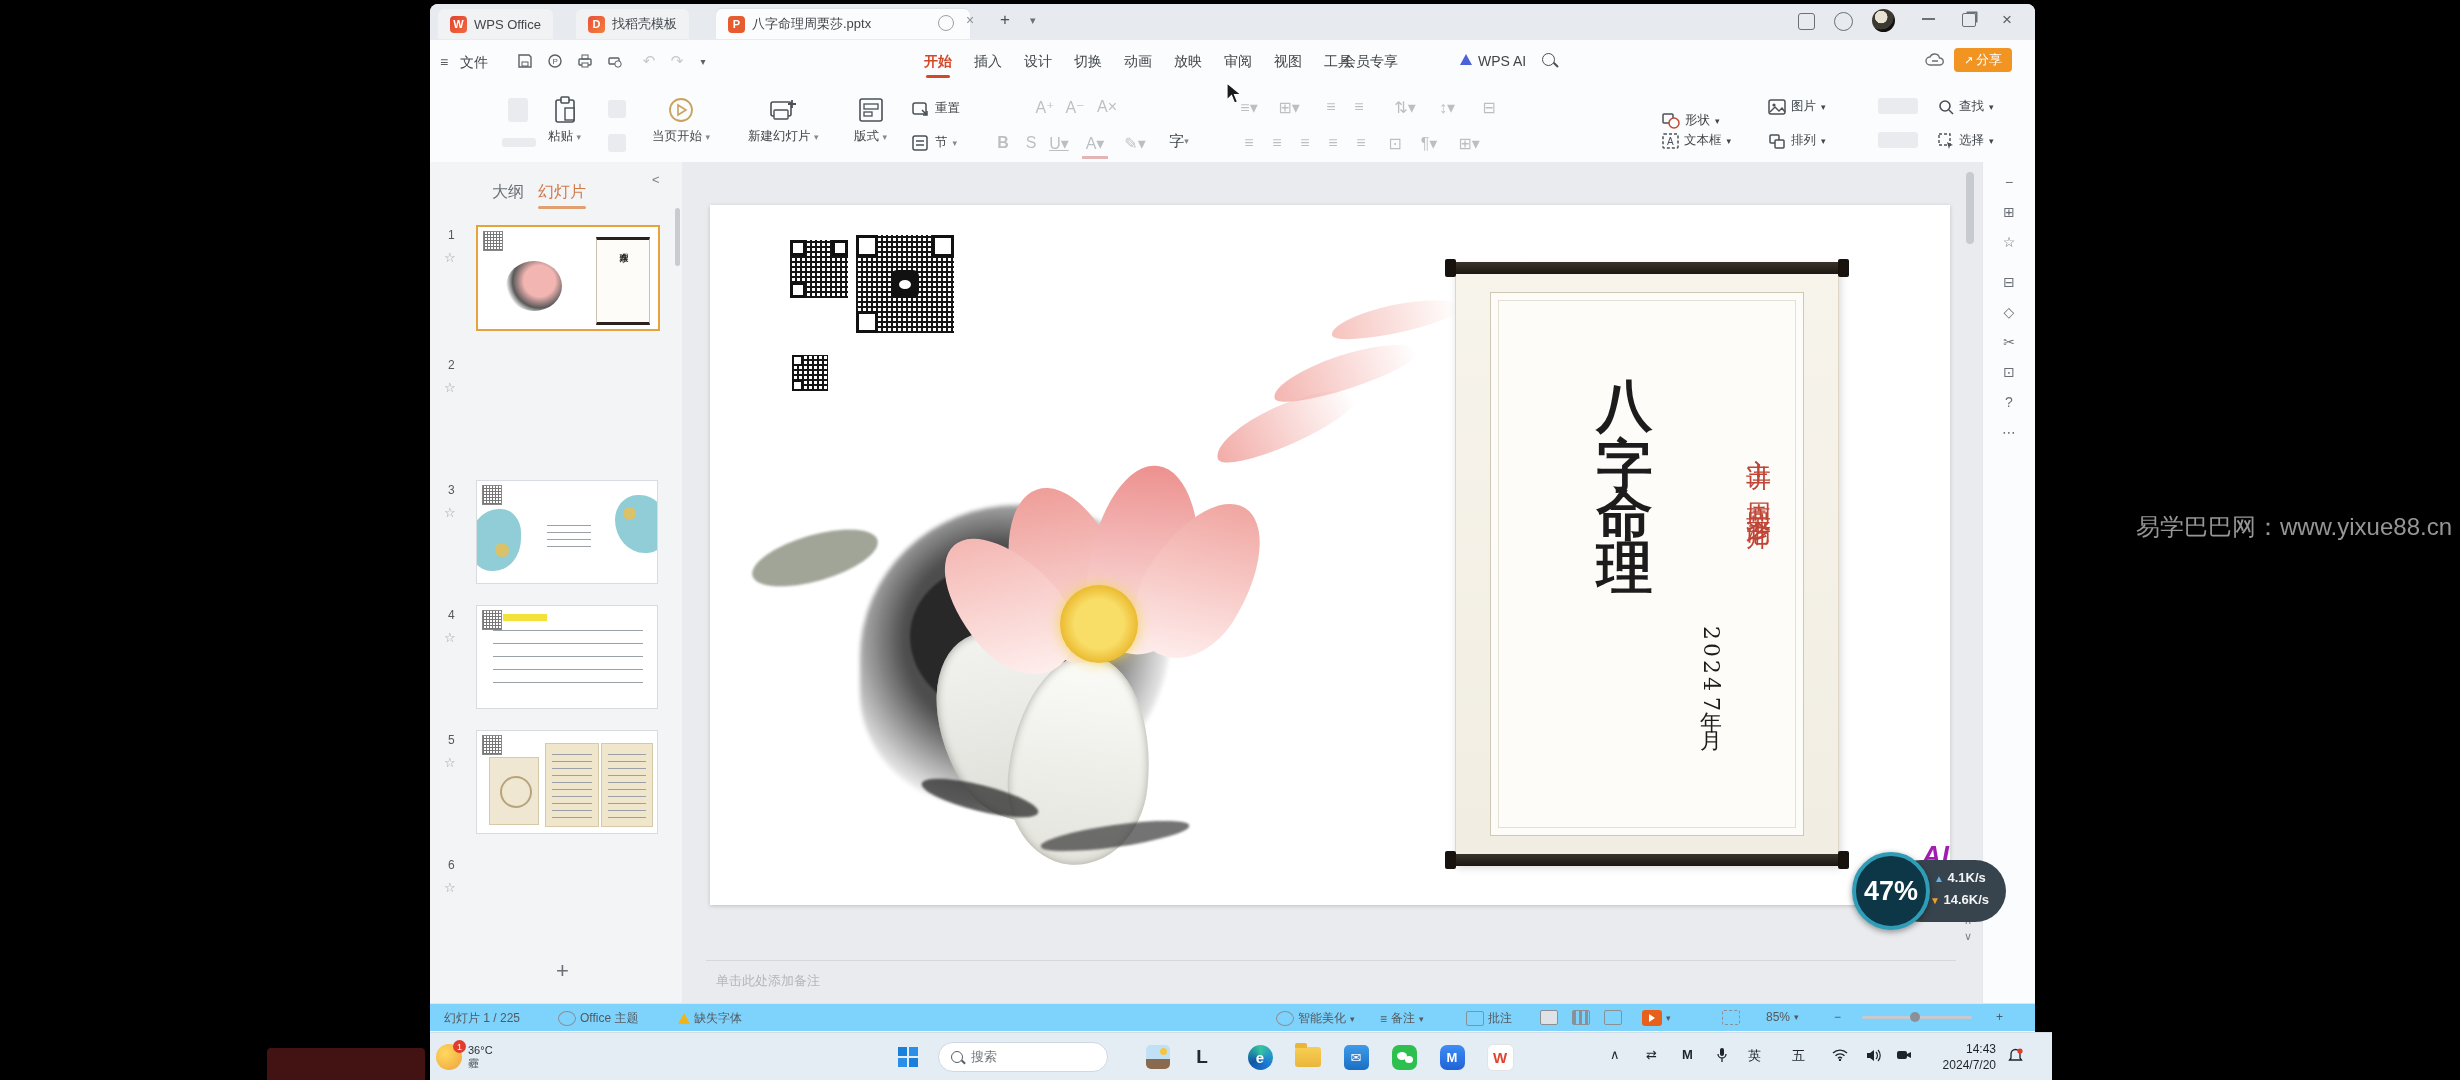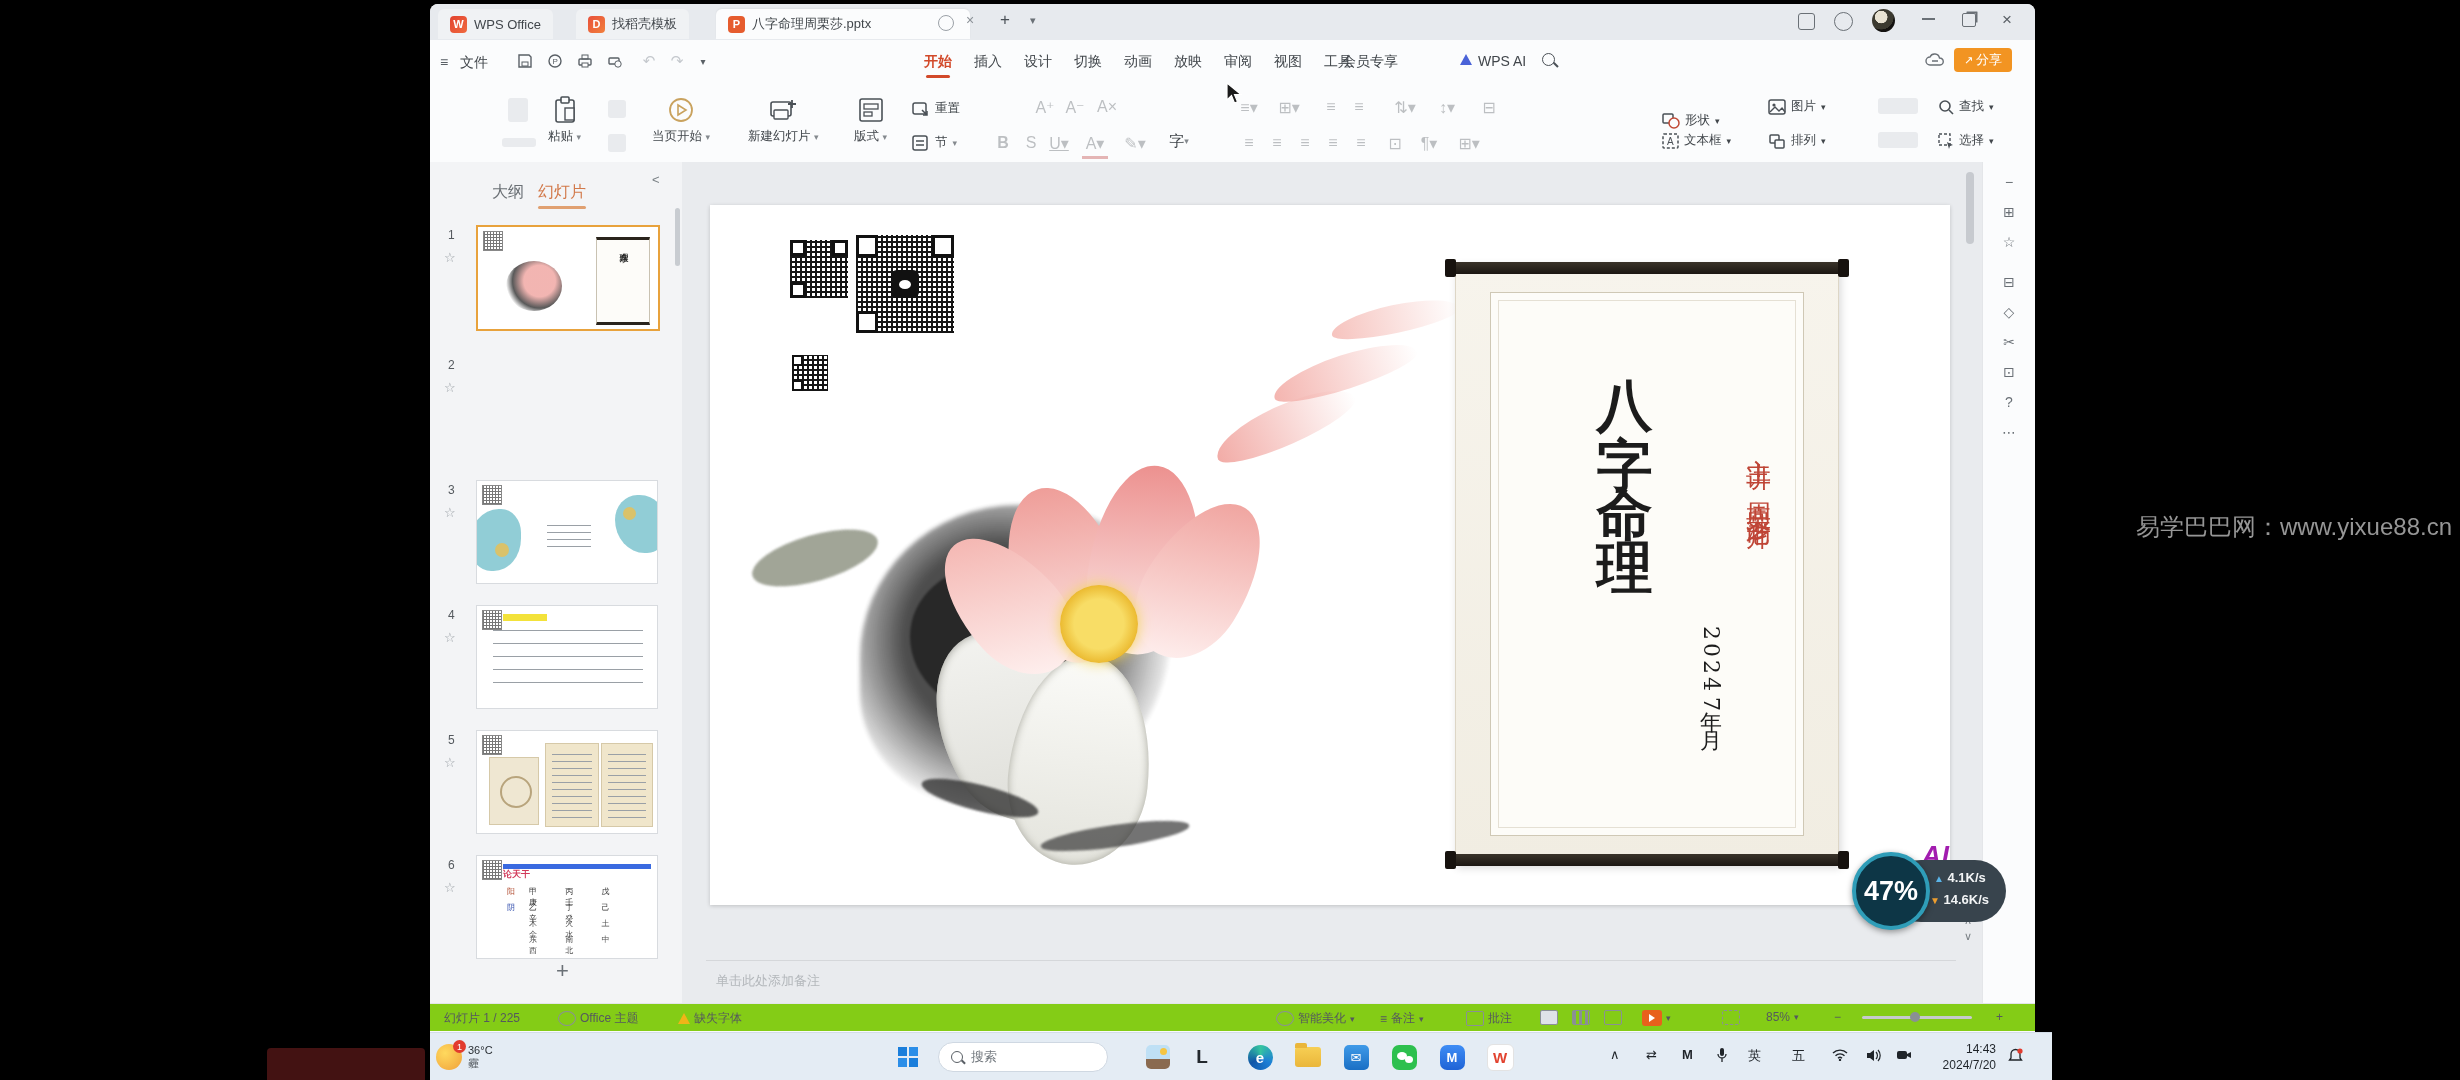--- a/index.html
+++ b/index.html
@@ -56,21 +56,21 @@
       repeating-linear-gradient(90deg,#151515 0 2px,transparent 2px 5px);}
   .qc{position:absolute;border:3px solid #111;background:#fff;}
   .petal{position:absolute;border-radius:50% 50% 50% 50%/60% 60% 40% 40%;}
   .scroll{position:absolute;left:745px;top:58px;width:382px;height:600px;
           background:linear-gradient(180deg,#f7f4ec,#f1ede2);border:1px solid #ddd6c6;box-shadow:2px 3px 8px rgba(0,0,0,.15);}
   .rod{position:absolute;left:-4px;right:-4px;height:12px;background:linear-gradient(180deg,#3a332a,#1c1712);}
   .rod::before,.rod::after{content:"";position:absolute;top:-3px;width:11px;height:18px;background:#17120e;border-radius:2px;}
   .rod::before{left:-7px;} .rod::after{right:-7px;}
   .vtxt{position:absolute;writing-mode:vertical-rl;text-orientation:upright;white-space:nowrap;}
   
-  .statusbar{position:absolute;left:0;top:999px;width:100%;height:27px;background:#84cc16;border-top:1px solid #e3e5e8;font-size:12px;color:#55595e;}
+  .statusbar{position:absolute;left:0;top:999px;width:100%;height:27px;background:#7dd3fc;border-top:1px solid #e3e5e8;font-size:12px;color:#55595e;}
   .stit{position:absolute;top:6px;display:flex;align-items:center;gap:4px;white-space:nowrap;}
   .viewbox{width:16px;height:13px;border:1px solid #8a9095;border-radius:2px;display:inline-block;}
   
   .taskbar{position:absolute;left:0;top:1032px;width:1622px;height:48px;background:#e4ecf4;border-top:1px solid #d3dde8;}
   .tbi{position:absolute;top:8px;width:32px;height:32px;display:flex;align-items:center;justify-content:center;}
   .tray{position:absolute;top:14px;font-size:13px;color:#1f2429;}
   
   .watermark{position:absolute;left:2040px;top:510px;width:412px;text-align:right;color:#969696;font-size:24px;line-height:34px;}
   .ai-f{position:absolute;left:1492px;top:836px;font-size:26px;font-weight:bold;letter-spacing:1px;}
   .pct{position:absolute;left:1422px;top:848px;width:78px;height:78px;border-radius:50%;
@@ -364,31 +364,20 @@
         <div class="abs" style="left:68px;top:12px;width:52px;height:82px;background:#f0e6cb;border:1px solid #d6c9a8;">
           <div class="tlines" style="left:6px;top:10px;width:40px;height:64px;"></div>
         </div>
         <div class="abs" style="left:124px;top:12px;width:50px;height:82px;background:#f0e6cb;border:1px solid #d6c9a8;">
           <div class="tlines" style="left:6px;top:10px;width:38px;height:64px;"></div>
         </div>
       </div>
 
       <div class="snum" style="top:696px;">6</div>
       <div class="sstar" style="top:718px;">☆</div>
-      <div class="thumb" style="top:693px;">
-        <div class="tqr"></div>
-        <div class="abs" style="left:26px;top:8px;width:148px;height:5px;background:#3a6ae0;"></div>
-        <div class="abs" style="left:26px;top:12px;font-size:9px;color:#d23a5a;font-weight:bold;">论天干</div>
-        <div class="abs" style="left:30px;top:30px;font-size:8px;color:#b04a2e;">阳</div>
-        <div class="abs" style="left:52px;top:30px;font-size:8px;color:#333;letter-spacing:13px;">甲 丙 戊 庚 壬</div>
-        <div class="abs" style="left:30px;top:46px;font-size:8px;color:#3a55b0;">阴</div>
-        <div class="abs" style="left:52px;top:46px;font-size:8px;color:#333;letter-spacing:13px;">乙 丁 己 辛 癸</div>
-        <div class="abs" style="left:52px;top:62px;font-size:8px;color:#555;letter-spacing:13px;">木 火 土 金 水</div>
-        <div class="abs" style="left:52px;top:78px;font-size:8px;color:#555;letter-spacing:13px;">东 南 中 西 北</div>
-      </div>
 
       <div class="abs" style="left:126px;top:796px;font-size:22px;color:#6a7076;">+</div>
     </div>
 
     <div class="canvas">
       <div class="slide">
 
         <div class="abs" style="left:80px;top:30px;width:180px;height:160px;">
           <div class="qr" style="left:0;top:5px;width:58px;height:58px;">
             <div class="qc" style="left:0;top:0;width:10px;height:10px;"></div>

